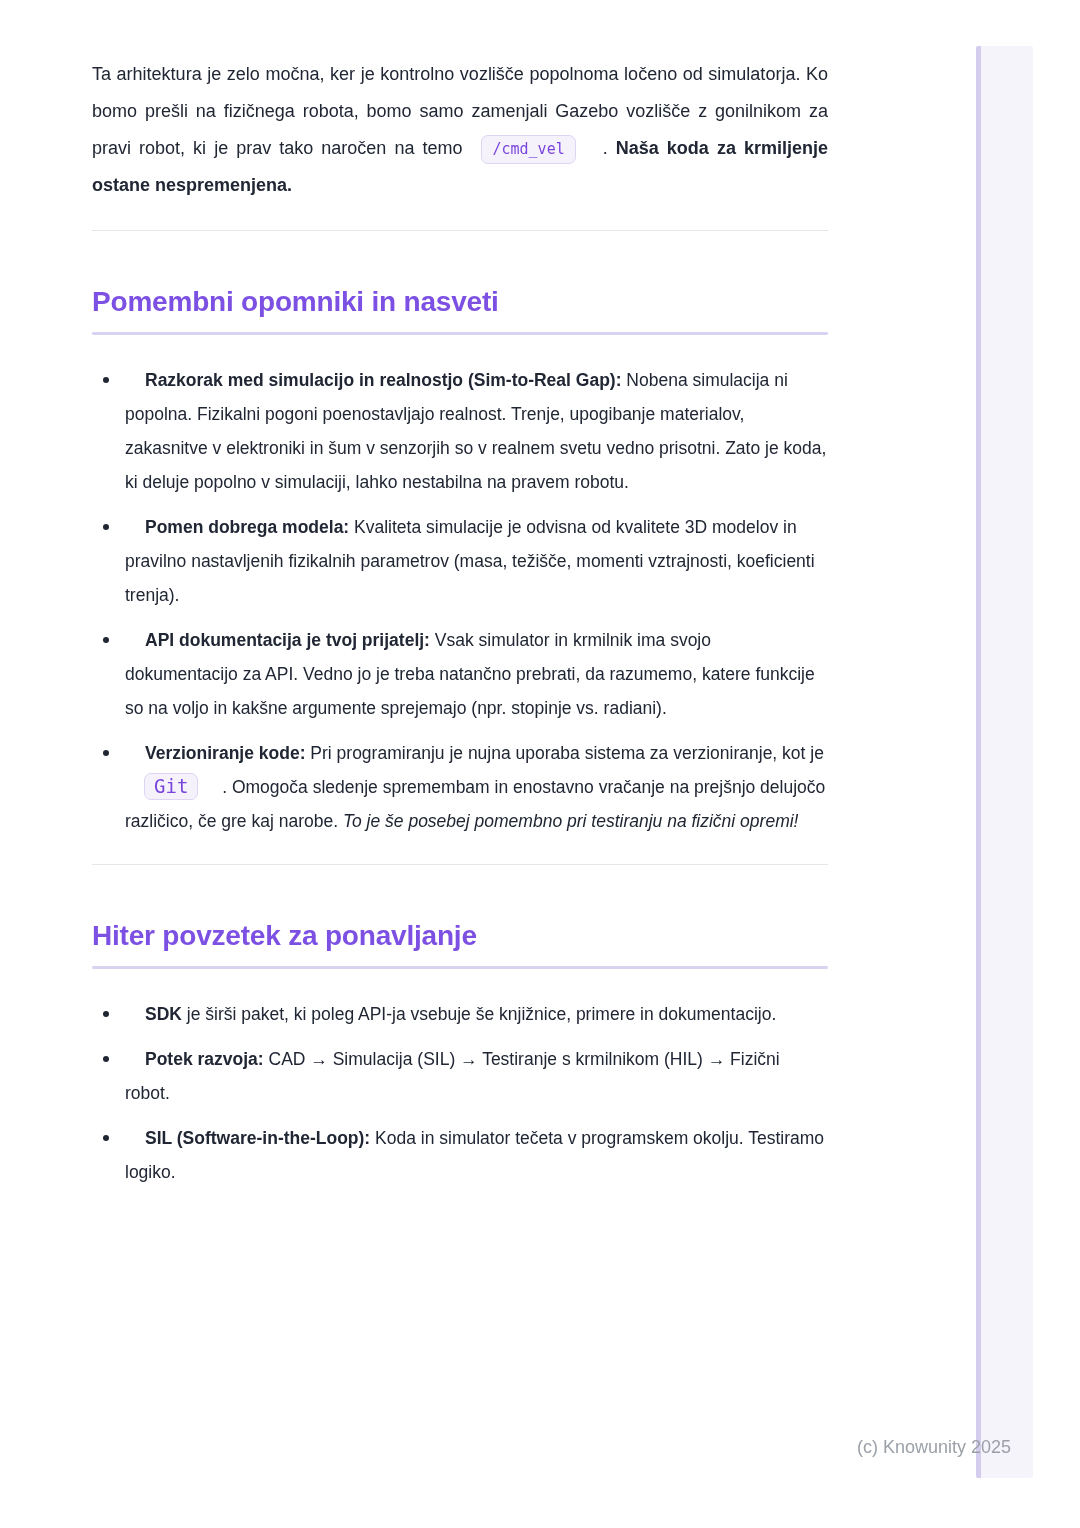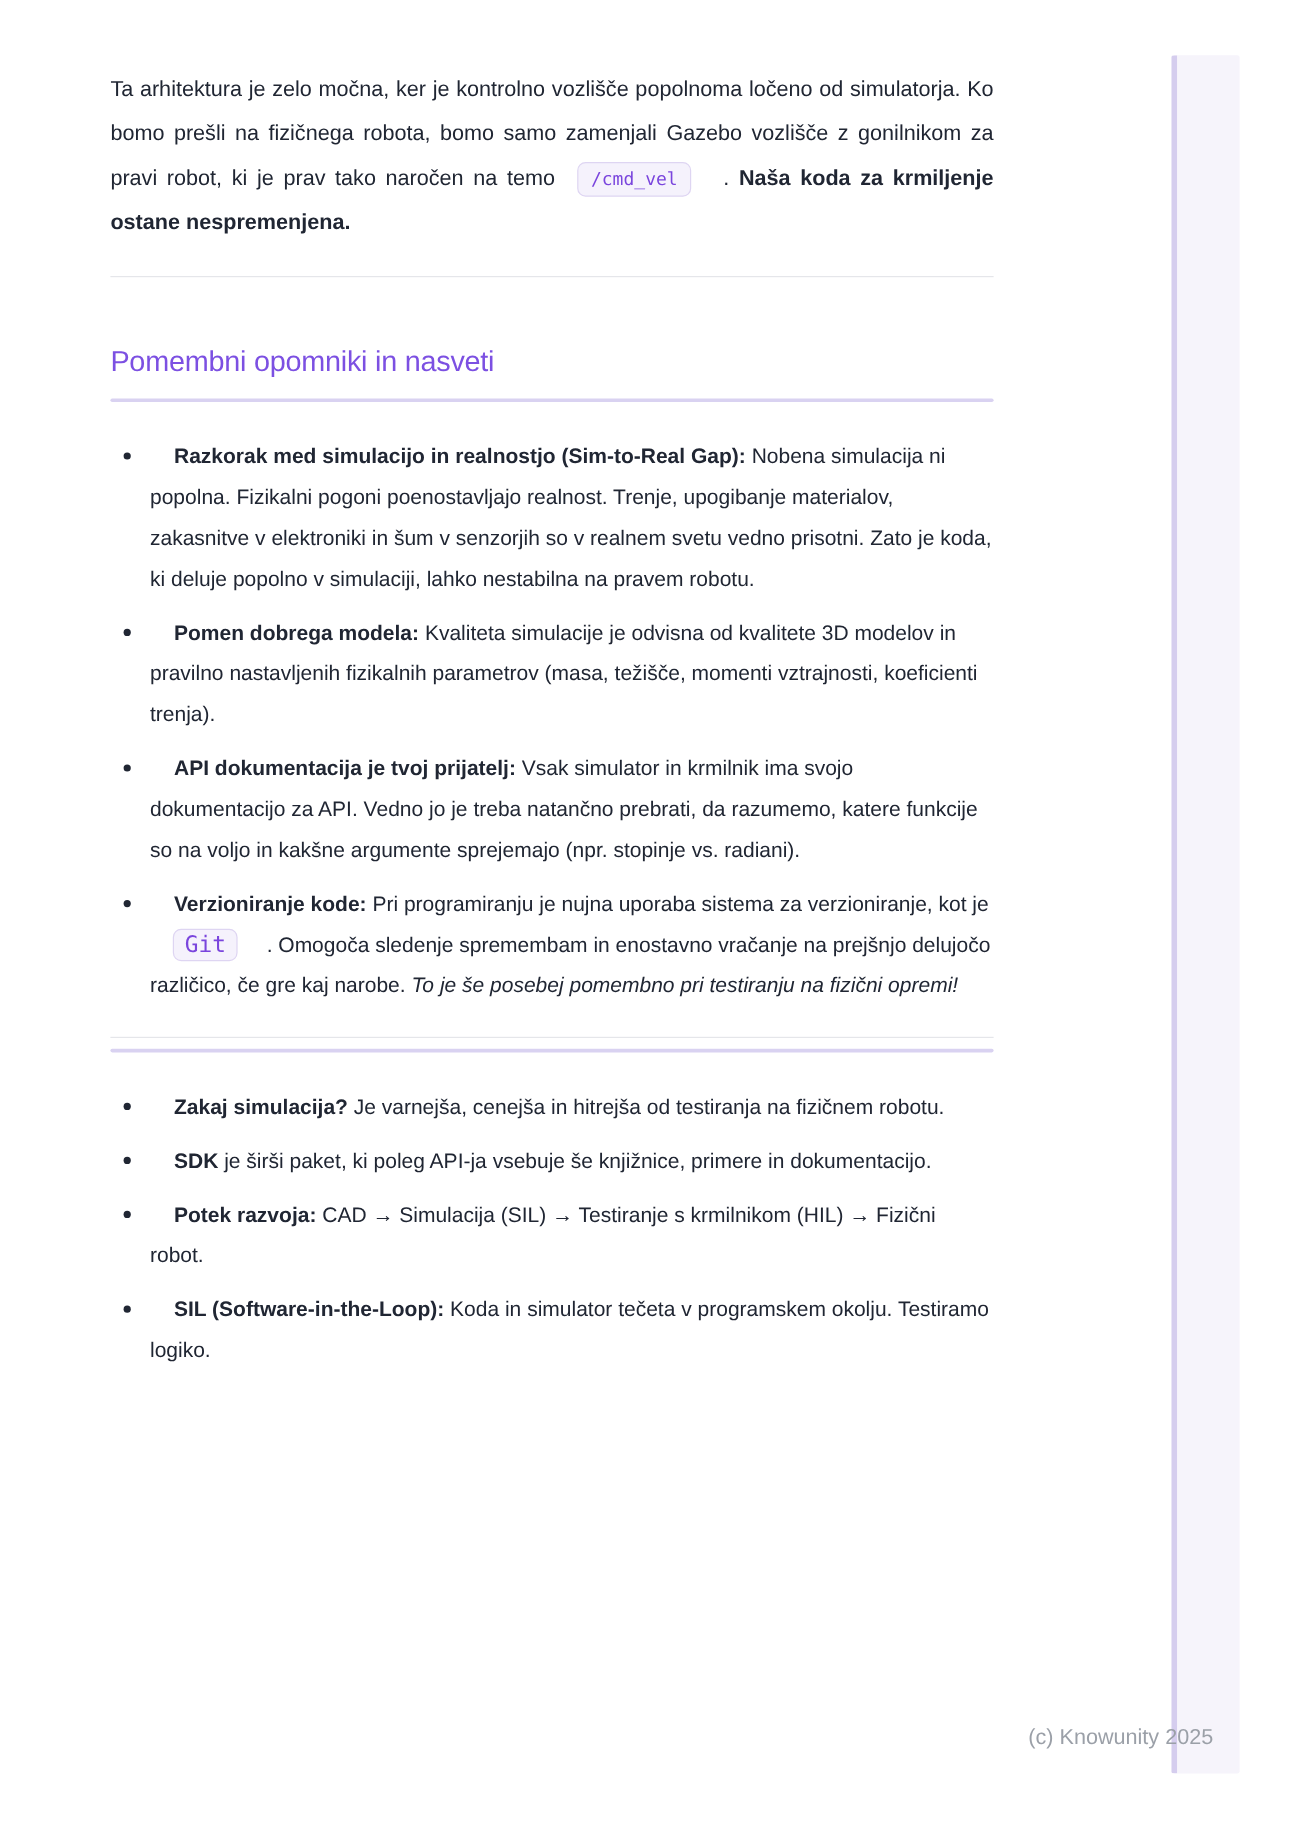--- a/index.html
+++ b/index.html
@@ -53,23 +53,23 @@
     white-space: nowrap;
   }
   .rule {
     border: none;
     border-top: 1px solid var(--rule, #e5e6ea);
     margin: 26px 0 0 0;
     height: 0;
   }
   .section-title {
     margin-top: 50px;
-    font-size: 24px;
+    font-size: 28px;
     line-height: 42px;
-    font-weight: 400;
+    font-weight: 700;
     letter-spacing: -0.2px;
     color: var(--accent, #7c50e2);
   }
   .title-underline {
     height: 3px;
     background: var(--accent_soft, #d9d2f1);
     margin-top: 9px;
     border-radius: 2px;
   }
   .bullets {
@@ -128,23 +128,23 @@
         <li><strong>Razkorak med simulacijo in realnostjo (Sim-to-Real Gap):</strong><span> Nobena simulacija ni popolna. Fizikalni pogoni poenostavljajo realnost. Trenje, upogibanje materialov, zakasnitve v elektroniki in šum v senzorjih so v realnem svetu vedno prisotni. Zato je koda, ki deluje popolno v simulaciji, lahko nestabilna na pravem robotu.</span></li>
         <li><strong>Pomen dobrega modela:</strong><span> Kvaliteta simulacije je odvisna od kvalitete 3D modelov in pravilno nastavljenih fizikalnih parametrov (masa, težišče, momenti vztrajnosti, koeficienti trenja).</span></li>
         <li><strong>API dokumentacija je tvoj prijatelj:</strong><span> Vsak simulator in krmilnik ima svojo dokumentacijo za API. Vedno jo je treba natančno prebrati, da razumemo, katere funkcije so na voljo in kakšne argumente sprejemajo (npr. stopinje vs. radiani).</span></li>
         <li><strong>Verzioniranje kode:</strong><span> Pri programiranju je nujna uporaba sistema za verzioniranje, kot je </span><code class="chip chip-sm">Git</code><span> . Omogoča sledenje spremembam in enostavno vračanje na prejšnjo delujočo različico, če gre kaj narobe. </span><em>To je še posebej pomembno pri testiranju na fizični opremi!</em></li>
       </ul>
     </section>
 
     <hr class="rule">
 
     <section>
+      <h2 class="section-title">Hiter povzetek za ponavljanje</h2>
       <div class="title-underline"></div>
       <ul class="bullets">
-        <li><strong>Zakaj simulacija?</strong><span> Je varnejša, cenejša in hitrejša od testiranja na fizičnem robotu.</span></li>
         <li><strong>SDK</strong><span> je širši paket, ki poleg API-ja vsebuje še knjižnice, primere in dokumentacijo.</span></li>
         <li><strong>Potek razvoja:</strong><span> CAD → Simulacija (SIL) → Testiranje s krmilnikom (HIL) → Fizični robot.</span></li>
         <li><strong>SIL (Software-in-the-Loop):</strong><span> Koda in simulator tečeta v programskem okolju. Testiramo logiko.</span></li>
       </ul>
     </section>
 
   </main>
 
   <div class="footer">(c) Knowunity 2025</div>
 

